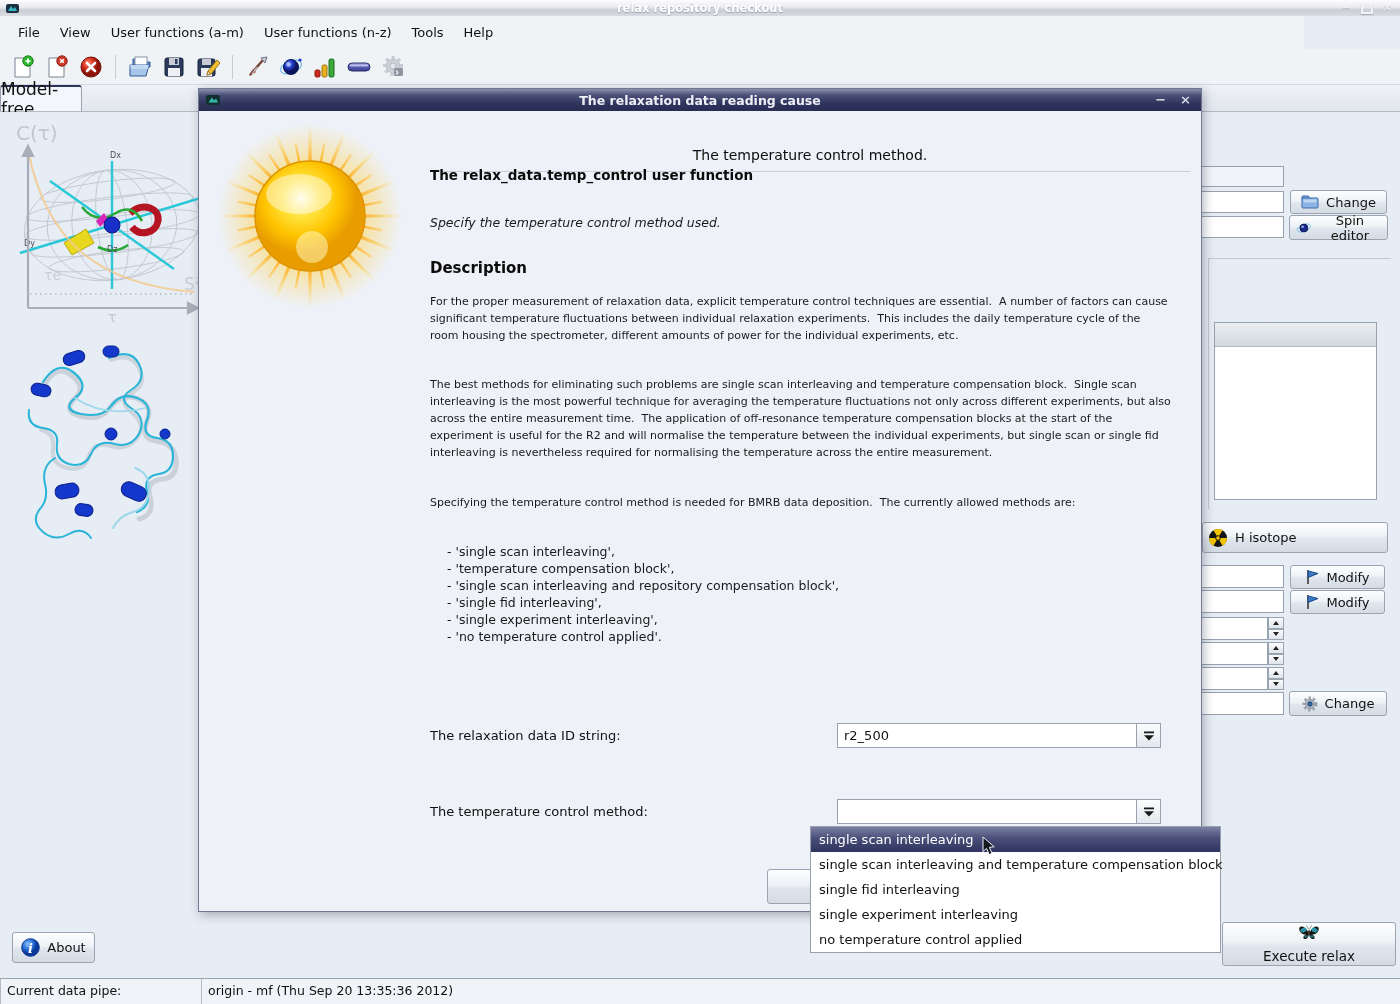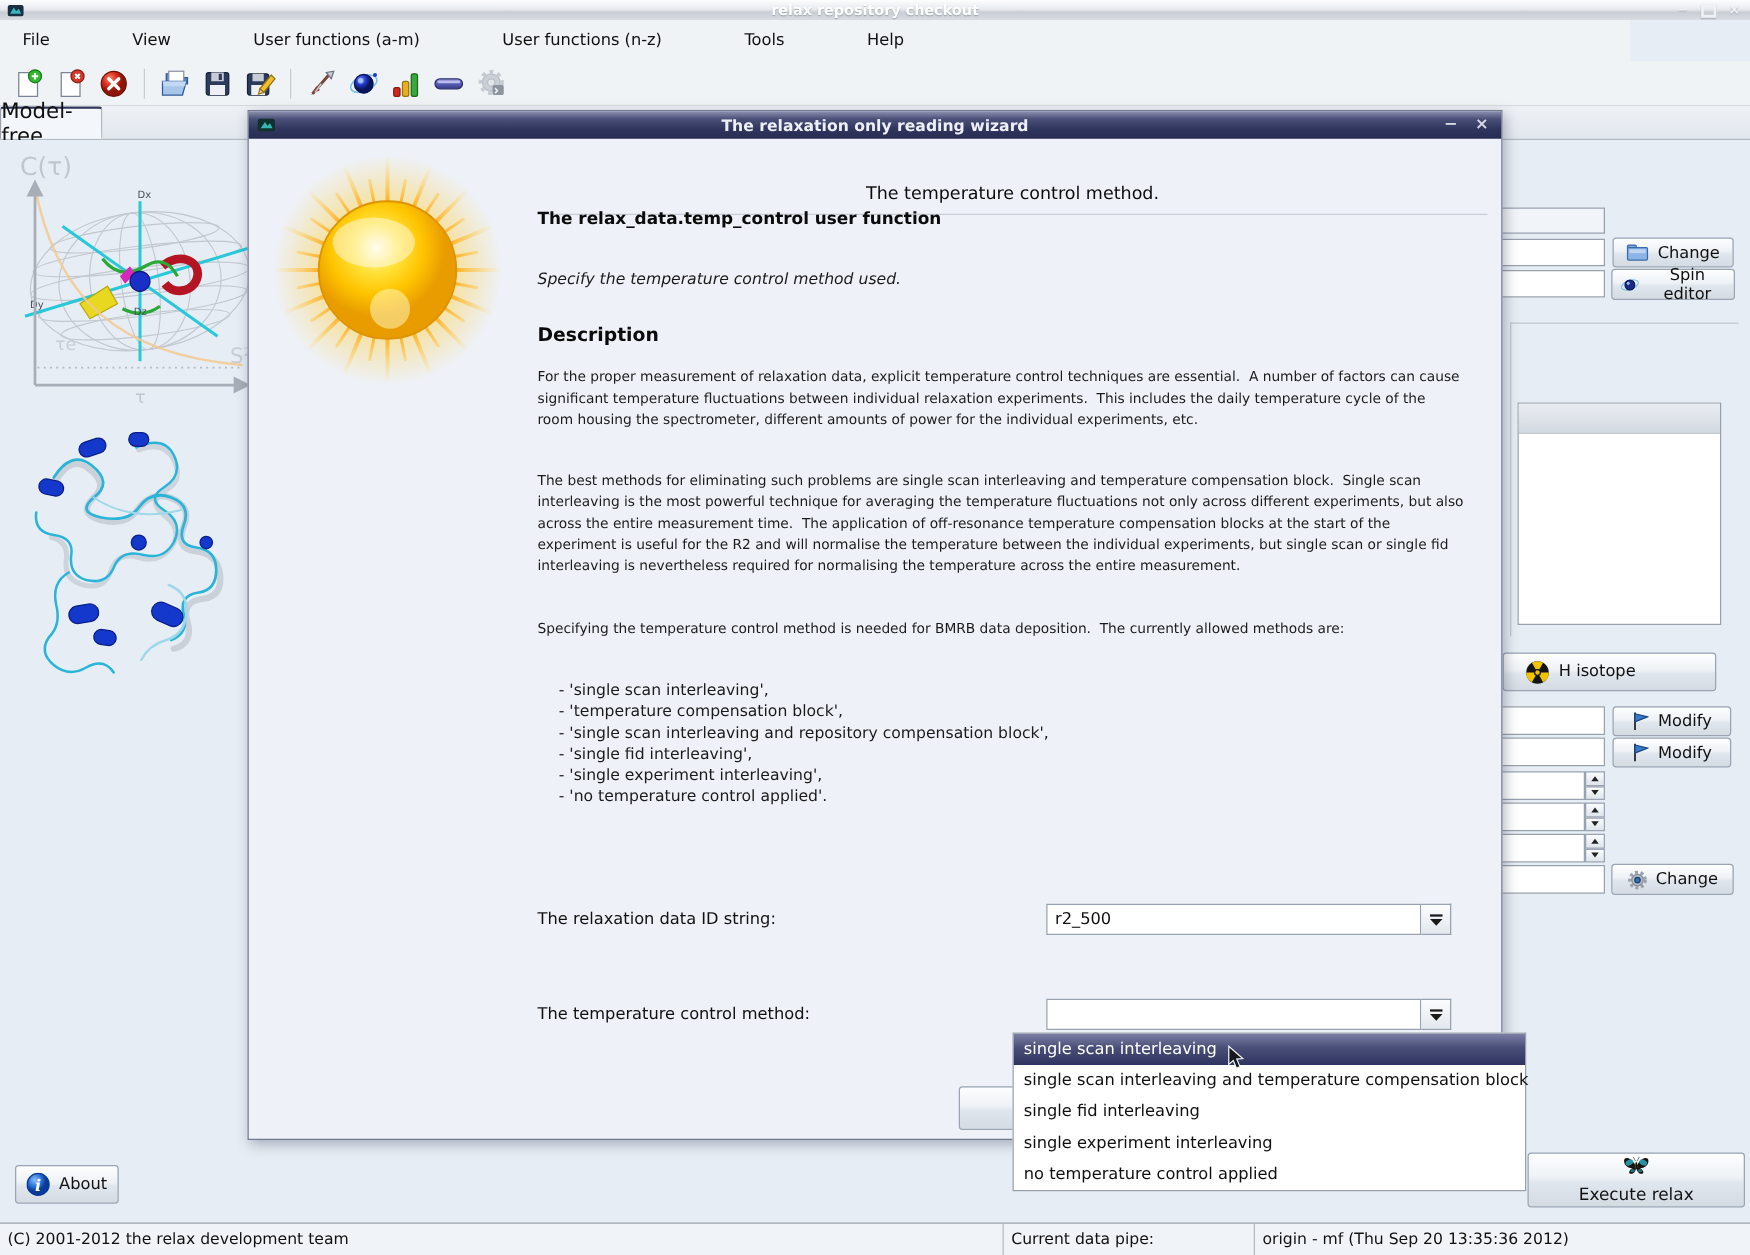--- a/index.html
+++ b/index.html
@@ -11,21 +11,21 @@
   #titlebar{left:0;top:0;width:1400px;height:16px;
     background:linear-gradient(180deg,#fdfdfe 0%,#e9ebef 45%,#c9ced5 62%,#d9dce1 100%);
     display:flex;align-items:center;}
   #titlebar .title{position:absolute;left:0;right:0;text-align:center;font-size:11.5px;font-weight:bold;
     color:#fff;text-shadow:0 1px 1px #9aa1ab;}
   #win-icon{margin-left:6px;z-index:2;}
   #win-controls{position:absolute;right:8px;top:1px;display:flex;gap:10px;align-items:center;z-index:2;}
   .winglyph{color:#eff1f4;text-shadow:0 1px 1px #aab0b8;font-size:11px;font-weight:bold;line-height:14px;}
   .maxbox{width:8px;height:7px;border:2px solid #eff1f4;box-shadow:0 1px 1px #aab0b8;}
 
-  #menubar{left:0;top:16px;width:1304px;height:33px;background:#f0f3f6;display:flex;align-items:center;padding-left:8px;box-sizing:border-box;gap:46px;}
+  #menubar{left:0;top:16px;width:1304px;height:33px;background:#f0f3f6;display:flex;align-items:center;padding-left:8px;box-sizing:border-box;}
   .menu-item{font-size:13px;color:#111;padding:0 10px;line-height:33px;}
 
   #toolbar{left:0;top:49px;width:1400px;height:36px;background:#f0f3f6;border-bottom:1px solid #d6dbe1;
     display:flex;align-items:center;padding-left:8px;box-sizing:border-box;gap:4px;}
   .tool-btn{width:30px;height:28px;display:flex;align-items:center;justify-content:center;background:transparent;border:none;padding:0;}
   .tsep{width:1px;height:24px;background:#c6ccd4;margin:0 5px;}
 
   #tabstrip{left:0;top:85px;width:1400px;height:27px;background:linear-gradient(180deg,#eef1f5,#e2e7ee);border-bottom:1px solid #b2bac4;box-sizing:border-box;}
   #tab-modelfree{position:absolute;left:0;top:0;width:82px;height:26px;background:#f3f6fa;
     border:1px solid #98a1ad;border-bottom:none;border-top:2px solid #2e3359;border-radius:3px 3px 0 0;
@@ -49,21 +49,21 @@
 
   
   #inp-a{left:1200px;top:166px;width:84px;height:21px;background:#f1f4f8;}
   #inp-b{left:1200px;top:191px;width:84px;height:22px;}
   #inp-c{left:1200px;top:216px;width:84px;height:22px;}
   #btn-change1{left:1290px;top:190px;width:97px;height:24px;}
   #btn-spineditor{left:1289px;top:215px;width:99px;height:25px;}
   #group-panel{left:1208px;top:258px;width:182px;height:250px;border-top:1px solid #c2c8d0;border-left:1px solid #c2c8d0;}
   #listbox{left:1214px;top:322px;width:163px;height:178px;border:1px solid #98a2ae;background:#fff;box-sizing:border-box;}
   #listbox-header{height:23px;background:linear-gradient(180deg,#e9edf2,#d3d9e0);border-bottom:1px solid #b4bbc4;}
-  #btn-hisotope{left:1202px;top:522px;width:171px;height:31px;justify-content:flex-start;padding-left:17px;}
+  #btn-hisotope{left:1202px;top:522px;width:186px;height:31px;justify-content:flex-start;padding-left:5px;}
   #inp-d{left:1200px;top:565px;width:84px;height:23px;}
   #inp-e{left:1200px;top:590px;width:84px;height:23px;}
   #btn-modify1{left:1290px;top:565px;width:95px;height:24px;}
   #btn-modify2{left:1290px;top:590px;width:95px;height:24px;}
   .spinrow{display:flex;}
   #spin1{left:1200px;top:617px;} #spin2{left:1200px;top:642px;} #spin3{left:1200px;top:667px;}
   .spin-input{width:68px;height:23px;}
   .spin-btns{width:16px;height:23px;display:flex;flex-direction:column;}
   .spin-b{flex:1;background:linear-gradient(180deg,#fbfcfd,#dfe5ec);border:1px solid #9aa4b2;display:flex;align-items:center;justify-content:center;box-sizing:border-box;}
   .tri-up{width:0;height:0;border-left:3px solid transparent;border-right:3px solid transparent;border-bottom:4px solid #222;}
@@ -444,32 +444,31 @@
       <ellipse cx="34" cy="12" rx="6.5" ry="4.5" fill="#2aa8c0" opacity="0.85" transform="rotate(25 34 12)"></ellipse>
       <ellipse cx="17" cy="25" rx="3.5" ry="2.5" fill="#2a98b0" opacity="0.7"></ellipse>
       <ellipse cx="29" cy="25" rx="3.5" ry="2.5" fill="#2a98b0" opacity="0.7"></ellipse>
       <path d="M22 10 L18 3 M24 10 L28 3" stroke="#17140e" stroke-width="0.9" fill="none"></path>
       <ellipse cx="23" cy="17" rx="1.6" ry="6" fill="#17140e"></ellipse>
     </svg>
     <span>Execute relax</span>
   </button>
 
   <div id="statusbar" class="abs">
-    <div id="status-c1" class="status-cell">(C) 2001-2012 the relax development team</div>
     <div id="status-c2" class="status-cell">Current data pipe:</div>
     <div id="status-c3" class="status-cell">origin - mf (Thu Sep 20 13:35:36 2012)</div>
   </div>
 
   <div id="dialog" class="abs">
     <div id="dialog-titlebar">
       <svg id="dialog-icon" width="14" height="12" viewBox="0 0 14 12">
         <rect x="0" y="1" width="14" height="10" rx="2" fill="#12302e"></rect>
         <path d="M2.5 8.5 L6 3.5 L8 6.5 L10 4.5 L12 8.5 Z" fill="#35b8b0"></path>
       </svg>
-      <span id="dialog-title">The relaxation only reading wizard</span>
+      <span id="dialog-title">The relaxation data reading cause</span>
       <div id="dialog-controls">
         <span class="dlg-glyph">−</span>
         <span class="dlg-glyph">×</span>
       </div>
     </div>
     <div id="dialog-body">
 
       <svg id="sun" class="abs" width="190" height="190" viewBox="0 0 190 190">
         <defs>
           <radialGradient id="sunbody" cx="42%" cy="34%">

